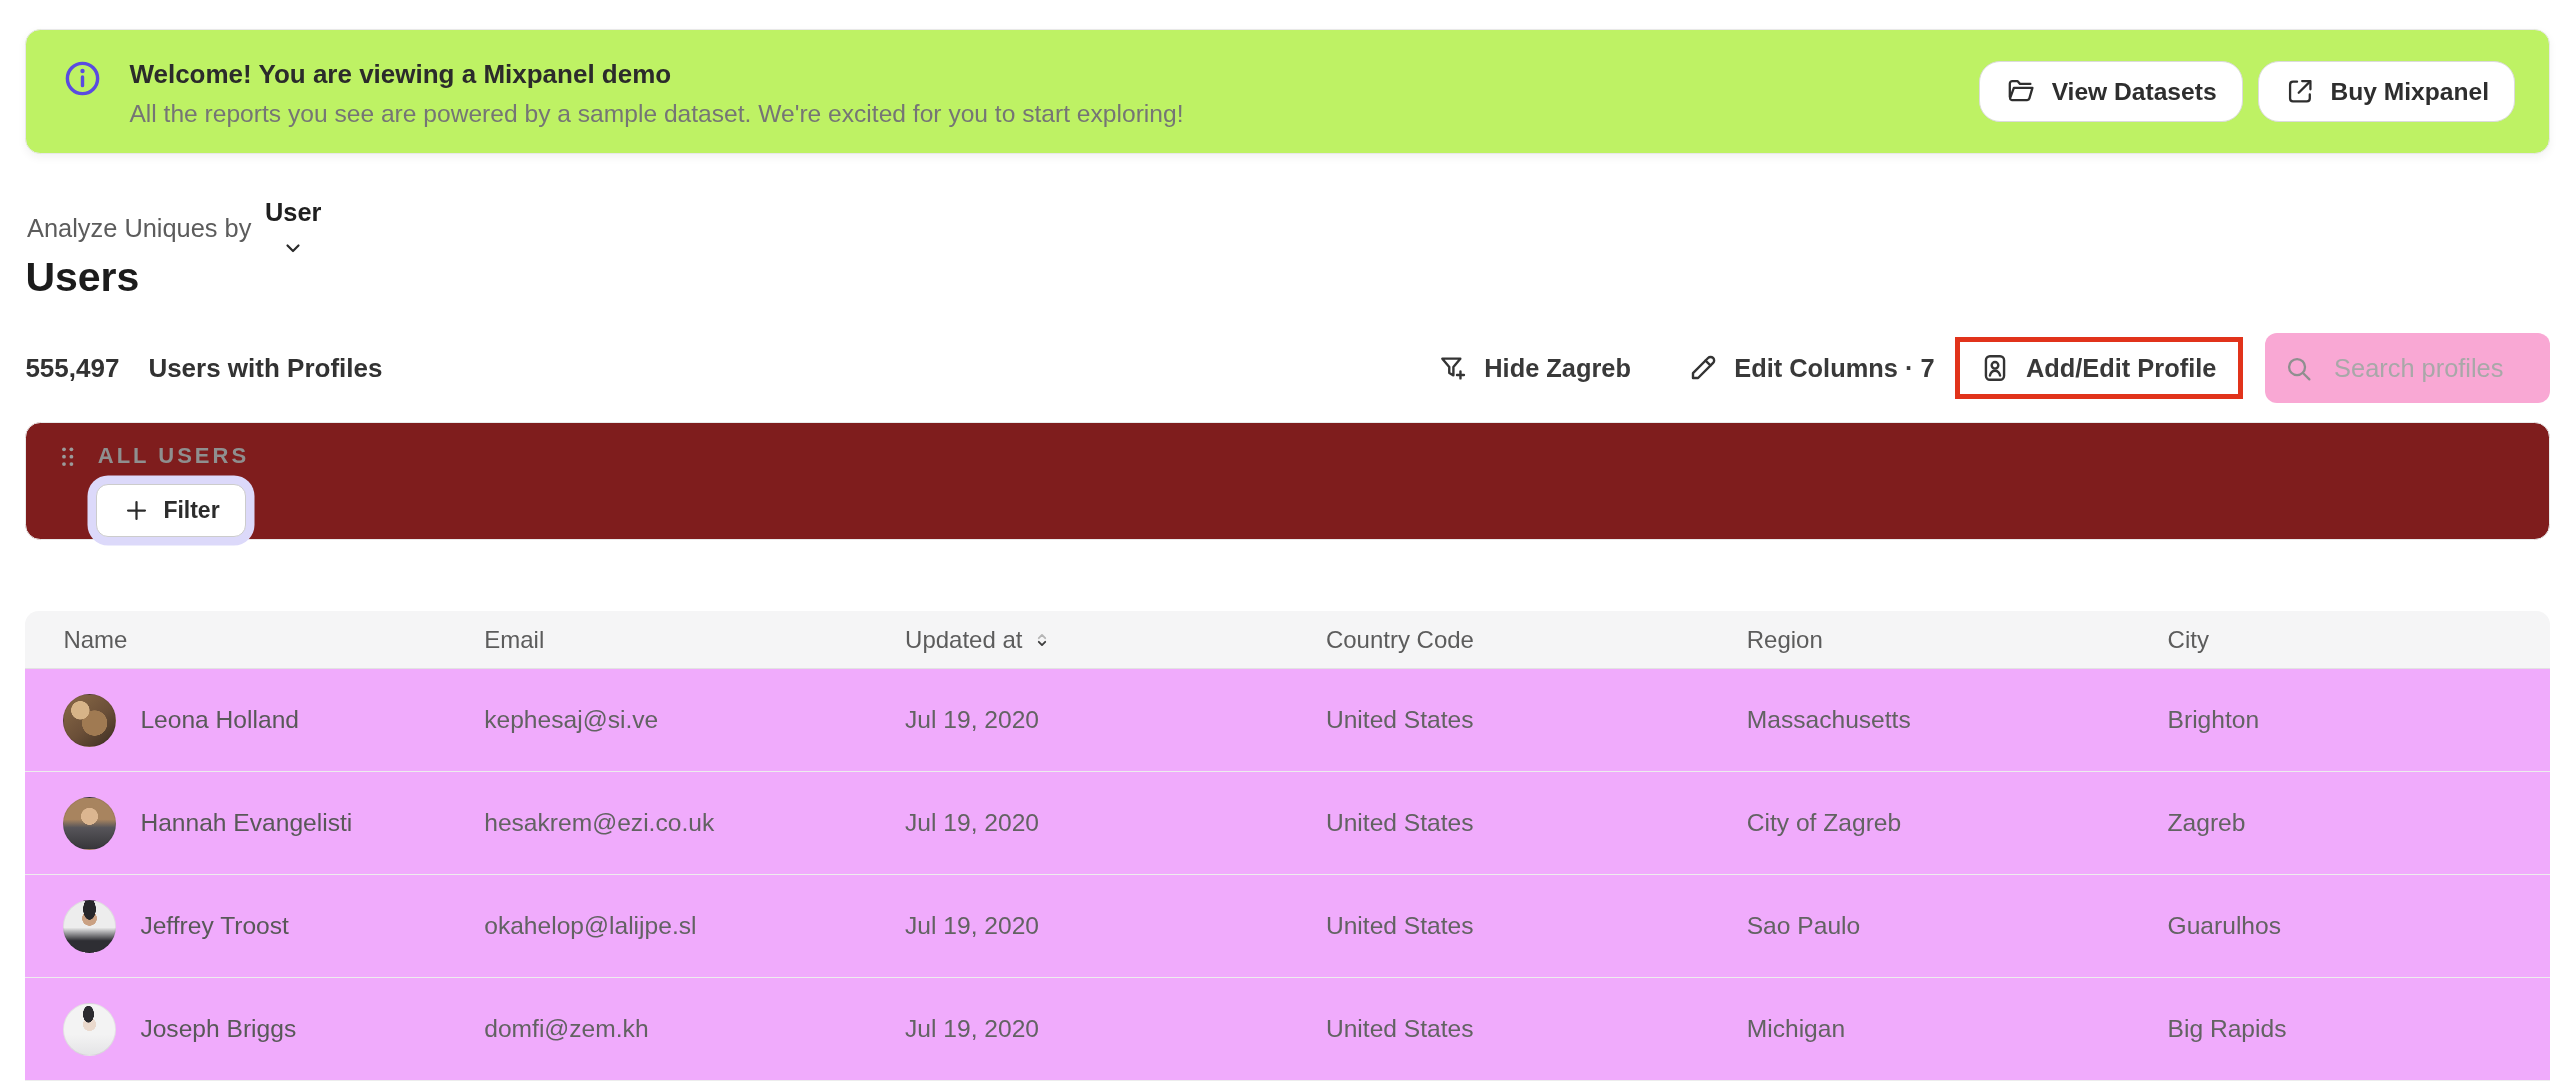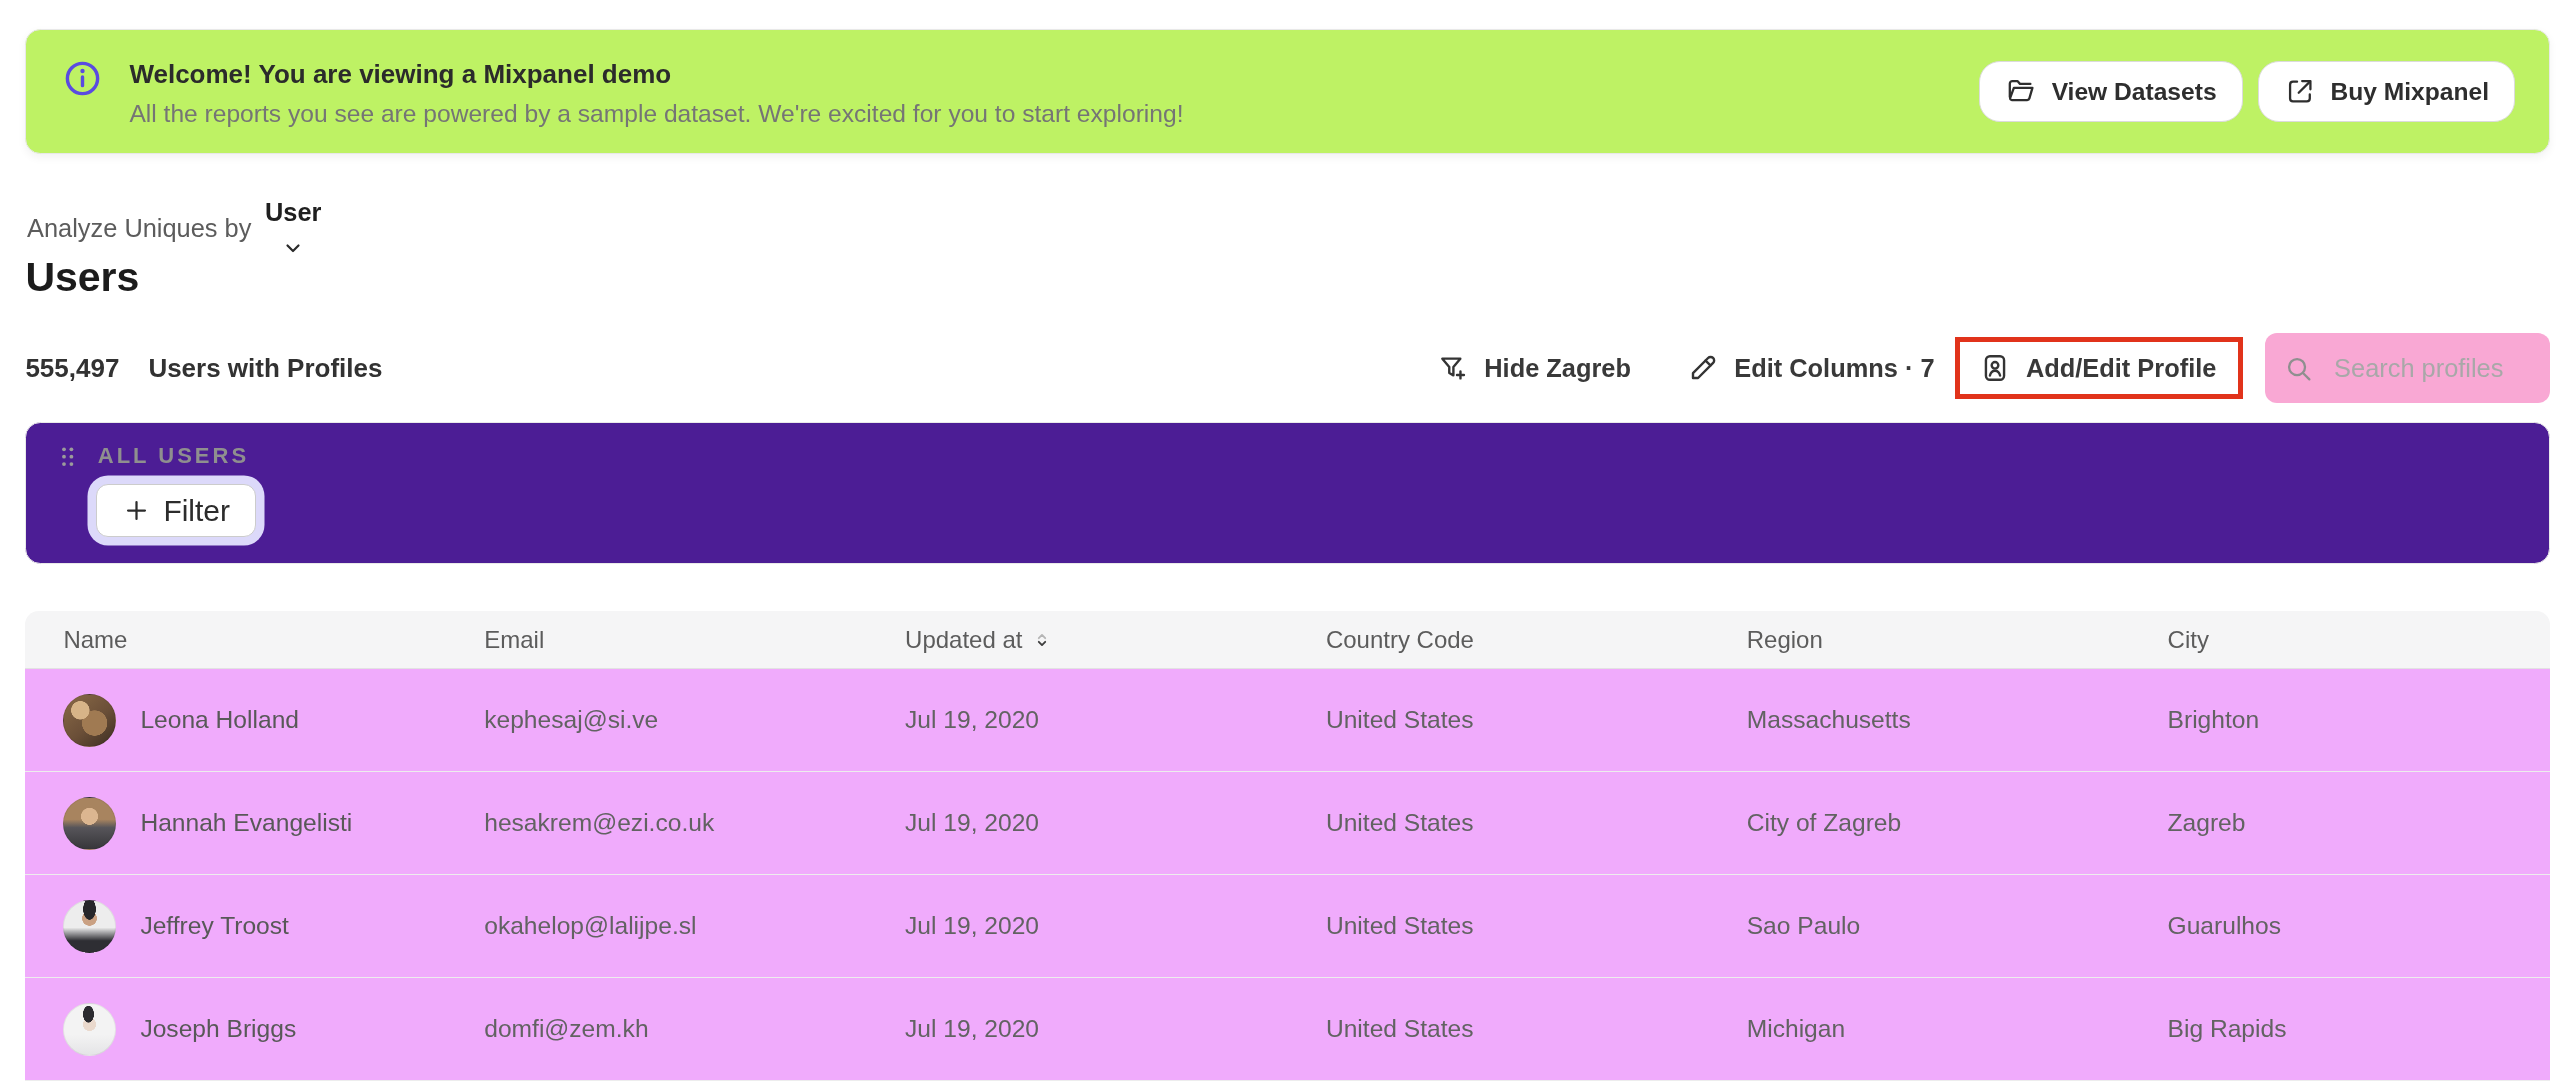--- a/index.html
+++ b/index.html
@@ -50,27 +50,27 @@
   .tool-item svg{width:32px;height:32px;color:#343434;}
   .tool-hide-filter{margin-right:56px;}
   .tool-edit-columns{margin-right:20.4px;}
   .red-annotation{border:5.1px solid var(--annotation-red);padding:10.2px 22px 10.2px 18.7px;margin-right:22px;display:flex;align-items:center;}
   .search-box{width:285px;height:70px;background:#f9a8d4;border-radius:12px;display:flex;align-items:center;gap:19px;padding:0 18.7px;}
   .search-box svg{width:29px;height:29px;color:#8f8f8f;flex:none;}
   .search-box input{border:none;outline:none;background:transparent;width:100%;font-size:25.4px;color:#444;font-family:inherit;}
   .search-box input::placeholder{color:#a8a8a8;}
 
   
-  .filter-card{position:absolute;left:25.4px;top:422px;width:2525px;height:142px;background:#4c1d95;border:1.7px solid #e9e9e9;border-radius:15.3px;}
+  .filter-card{position:absolute;left:25.4px;top:422px;width:2525px;height:118px;background:#7f1d1d;border:1.7px solid #e9e9e9;border-radius:15.3px;}
   .filter-head{position:absolute;left:29px;top:20.4px;display:flex;align-items:center;gap:17px;}
   .drag-handle{width:25.4px;height:25.4px;color:#9b9b9b;cursor:grab;}
   .group-label{font-size:22px;font-weight:600;letter-spacing:3px;color:#8f8f8f;}
   .filter-btn{
     position:absolute;left:70px;top:61px;display:flex;align-items:center;gap:13.6px;height:53px;padding:0 25.4px;
-    background:#fff;border:1.7px solid #cccccc;border-radius:12px;font-size:30px;font-weight:400;color:#2c2c2c;
+    background:#fff;border:1.7px solid #cccccc;border-radius:12px;font-size:23px;font-weight:700;color:#2c2c2c;
     box-shadow:0 0 0 8.5px var(--filter-ring);cursor:pointer;font-family:inherit;
   }
   .filter-btn svg{width:27px;height:27px;color:#2c2c2c;}
 
   
   .table{position:absolute;left:25.4px;top:611px;width:2525px;}
   .thead{
     display:grid;grid-template-columns:repeat(6,1fr);height:58px;align-items:center;
     background:#f5f5f6;border-radius:13.6px 13.6px 0 0;border-bottom:1.7px solid #e2e2e2;
   }

